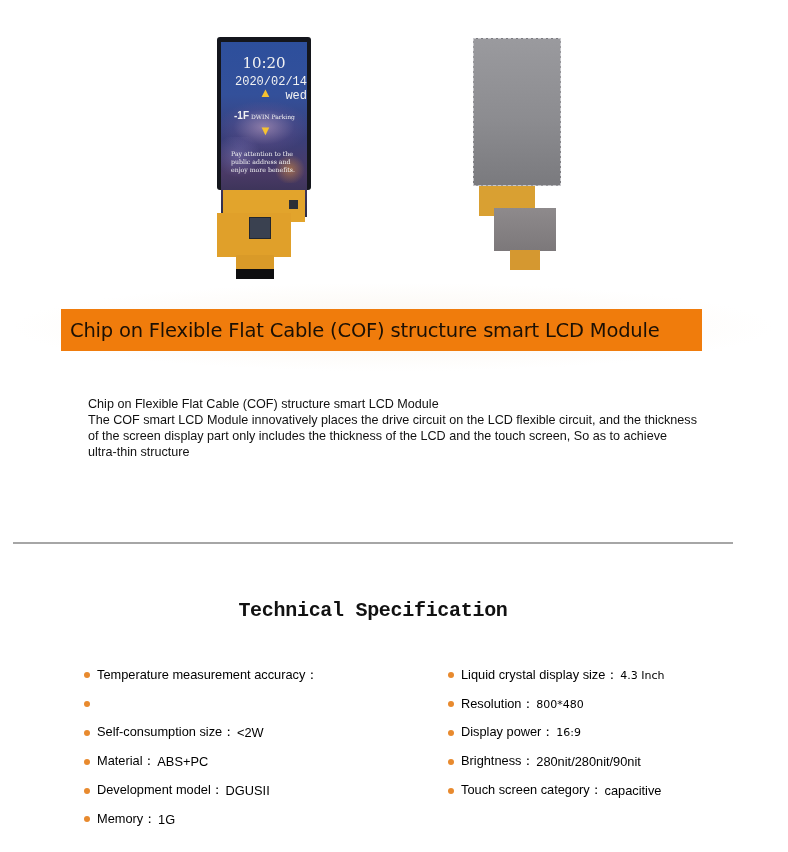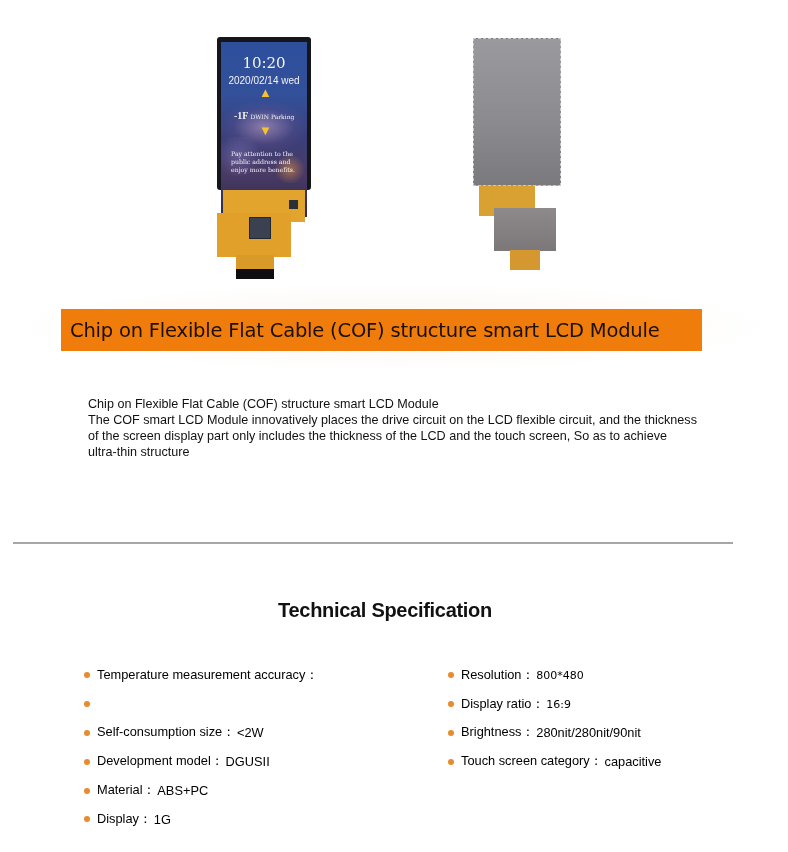--- a/index.html
+++ b/index.html
@@ -13,26 +13,26 @@
     position: absolute; left: 4px; top: 5px; width: 86px; height: 175px;
     background: linear-gradient(180deg, #2d4f9c 0%, #33509a 30%, #3a3f7a 55%, #4a3a66 75%, #2a2c48 100%);
     overflow: hidden;
   }
   .lcd-screen .glow { position: absolute; left: 0; top: 60px; width: 86px; height: 50px;
     background: radial-gradient(ellipse at 50% 50%, rgba(210,170,200,0.55) 0%, rgba(120,90,150,0.2) 50%, rgba(0,0,0,0) 75%); }
   .lcd-screen .lights { position: absolute; left: 0; top: 95px; width: 86px; height: 46px;
     background: radial-gradient(circle at 80% 70%, rgba(230,150,60,0.55) 0%, rgba(0,0,0,0) 20%),
                 radial-gradient(circle at 20% 40%, rgba(200,180,255,0.25) 0%, rgba(0,0,0,0) 30%); }
   .scr-time { position: absolute; top: 12px; width: 100%; text-align: center; color: #f2f2f2; font-family: "DejaVu Serif", serif; font-size: 15px; }
-  .scr-date { position: absolute; top: 33px; width: 100%; text-align: center; color: #f2f2f2; font-family: Liberation Sans, sans-serif; font-size: 10px; }
+  .scr-date { position: absolute; top: 33px; width: 100%; text-align: right; color: #f2f2f2; font-family: Liberation Mono, monospace; font-size: 12px; }
   .scr-arrow { position: absolute; left: 38px; width: 10px; height: 14px; color: #f6c230; font-size: 13px; line-height: 14px; text-align: center; }
   .scr-arrow.up { top: 44px; }
   .scr-arrow.down { top: 82px; }
   .scr-floor { position: absolute; top: 68px; left: 13px; color: #f2f2f2; font-family: "DejaVu Serif", serif; font-size: 6px; white-space: nowrap; }
-  .scr-floor b { font-size: 10px; font-family: Liberation Serif, serif; }
+  .scr-floor b { font-size: 10px; font-family: Liberation Sans, sans-serif; }
   .scr-msg { position: absolute; top: 108px; left: 10px; width: 72px; color: #f2f2f2; font-family: "DejaVu Serif", serif; font-size: 6.2px; line-height: 8px; }
 
   .fpc-top { position: absolute; left: 6px; top: 153px; width: 82px; height: 32px; background: #e2a42c; }
   .fpc-mid { position: absolute; left: 0px; top: 176px; width: 74px; height: 44px; background: #e0a02a; }
   .fpc-chip { position: absolute; left: 32px; top: 180px; width: 22px; height: 22px; background: #3a4150; border: 1px solid #22262e; }
   .fpc-chip2 { position: absolute; left: 72px; top: 163px; width: 9px; height: 9px; background: #2c2f36; }
   .fpc-tail { position: absolute; left: 19px; top: 218px; width: 38px; height: 18px; background: #d99a28; }
   .fpc-conn { position: absolute; left: 19px; top: 232px; width: 38px; height: 10px; background: #0e0e10; }
 
   .product-back { position: absolute; left: 473px; top: 38px; width: 90px; height: 232px; }
@@ -48,22 +48,22 @@
   .banner { position: absolute; left: 61px; top: 309px; width: 641px; height: 42px; background: #f07c0c;
     display: flex; align-items: center; padding-left: 9px; }
   .banner-text { font-family: "DejaVu Sans", sans-serif; font-size: 19.5px; color: #1b1005; letter-spacing: -0.2px; white-space: nowrap; }
 
   
   .desc { position: absolute; left: 88px; top: 396px; width: 610px; font-size: 12.6px; line-height: 16px; color: #111; }
   .desc p { margin: 0; }
 
   .divider { position: absolute; left: 13px; top: 542px; width: 720px; height: 2px; background: #a6a6a6; }
 
-  .spec-title { position: absolute; top: 599px; left: 12px; width: 746px; text-align: center;
-    font-family: Liberation Sans, sans-serif; font-weight: bold; font-size: 20px; color: #111; letter-spacing: -0.3px; }
+  .spec-title { position: absolute; top: 599px; left: 0; width: 746px; text-align: center;
+    font-family: Liberation Mono, monospace; font-weight: bold; font-size: 20px; color: #111; letter-spacing: -0.3px; }
 
   .spec-col { position: absolute; top: 661px; }
   .spec-col.left { left: 84px; }
   .spec-col.right { left: 448px; }
   .spec-item { height: 28.8px; display: flex; align-items: center; font-size: 12.8px; color: #000000; white-space: nowrap; }
   .bullet { width: 6px; height: 6px; border-radius: 50%; background: #e88a2e; margin-right: 7px; flex: none; }
   .spec-value { margin-left: 2px; }
   .spec-value.small { font-family: "DejaVu Sans", sans-serif; font-size: 11px; }
 </style>
 </head>
@@ -121,44 +121,49 @@
       <span class="bullet"></span>
       <span class="spec-value"></span>
     </div>
   <div class="spec-item">
       <span class="bullet"></span>
       <span>Self-consumption size：</span>
       <span class="spec-value">&lt;2W</span>
     </div>
   <div class="spec-item">
       <span class="bullet"></span>
+      <span>Material：</span>
+      <span class="spec-value">ABS+PC</span>
+    </div>
+  <div class="spec-item">
+      <span class="bullet"></span>
       <span>Development model：</span>
       <span class="spec-value">DGUSII</span>
     </div>
   <div class="spec-item">
       <span class="bullet"></span>
-      <span>Material：</span>
-      <span class="spec-value">ABS+PC</span>
-    </div>
-  <div class="spec-item">
-      <span class="bullet"></span>
-      <span>Display：</span>
+      <span>Memory：</span>
       <span class="spec-value">1G</span>
     </div>
 </div>
 
 <div class="spec-col right">
   <div class="spec-item">
       <span class="bullet"></span>
+      <span>Liquid crystal display size：</span>
+      <span class="spec-value small">4.3 Inch</span>
+    </div>
+  <div class="spec-item">
+      <span class="bullet"></span>
       <span>Resolution：</span>
       <span class="spec-value small">800*480</span>
     </div>
   <div class="spec-item">
       <span class="bullet"></span>
-      <span>Display ratio：</span>
+      <span>Display power：</span>
       <span class="spec-value small">16:9</span>
     </div>
   <div class="spec-item">
       <span class="bullet"></span>
       <span>Brightness：</span>
       <span class="spec-value">280nit/280nit/90nit</span>
     </div>
   <div class="spec-item">
       <span class="bullet"></span>
       <span>Touch screen category：</span>

